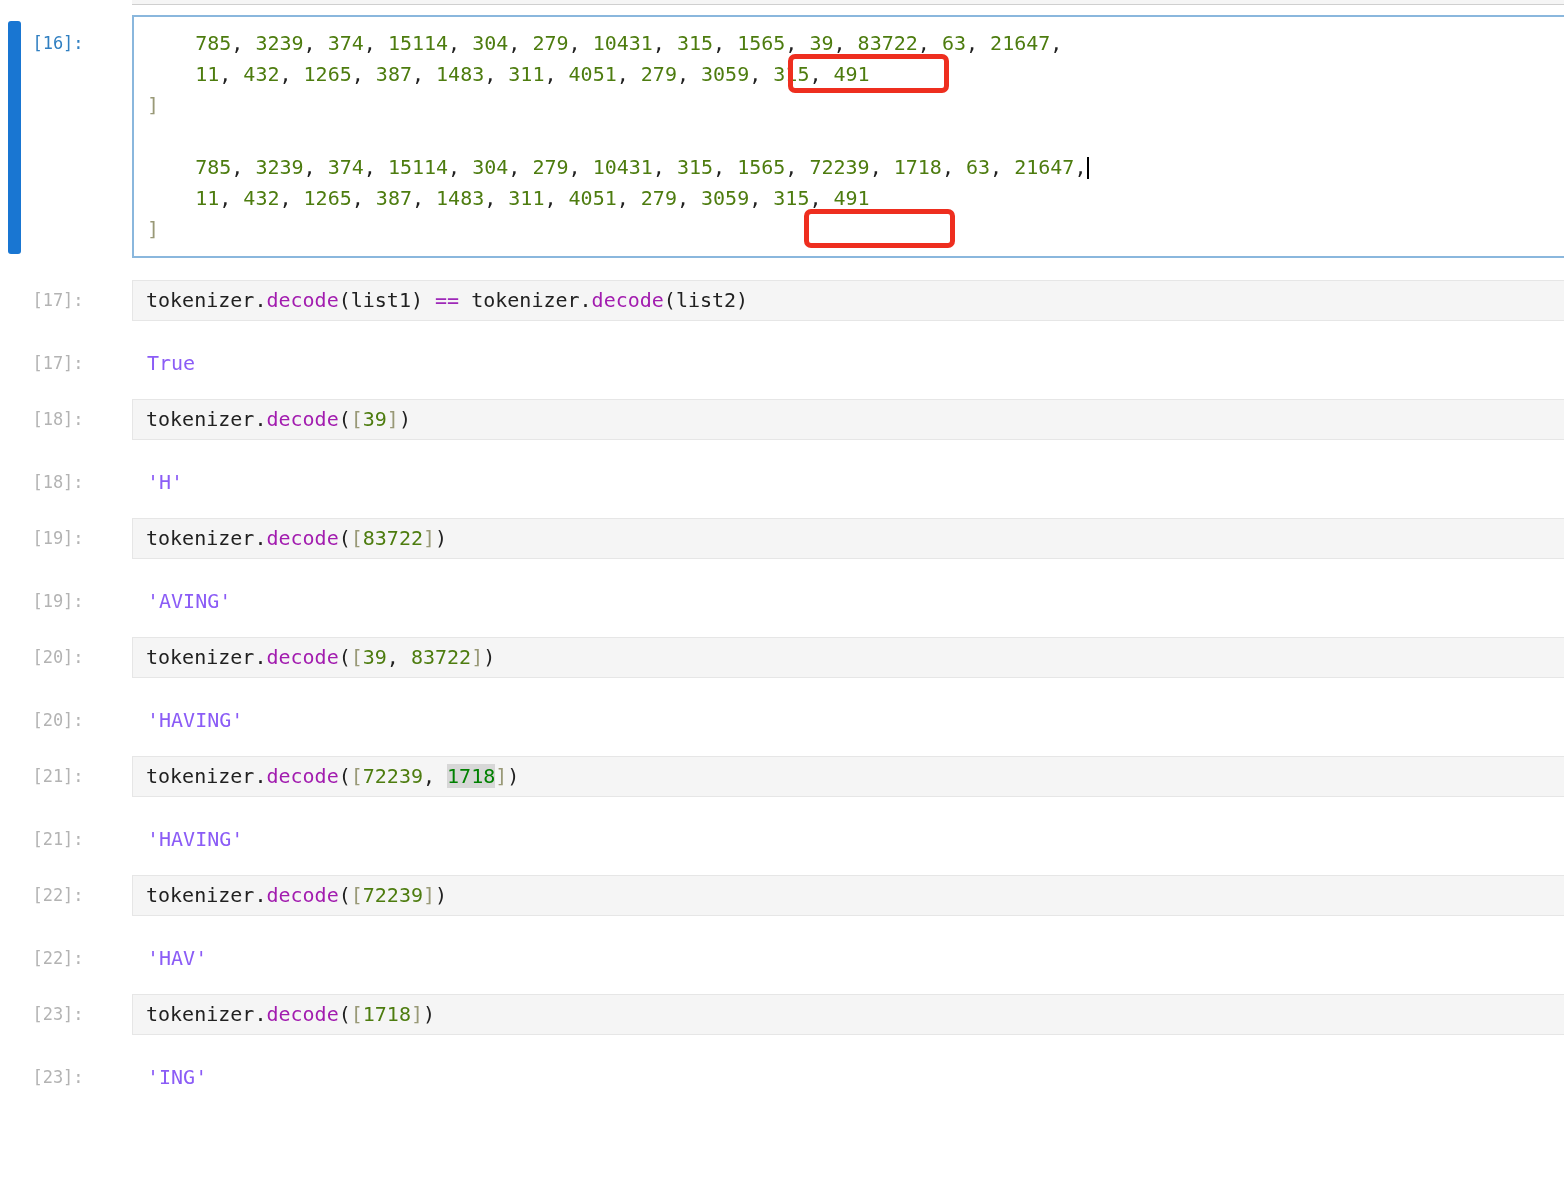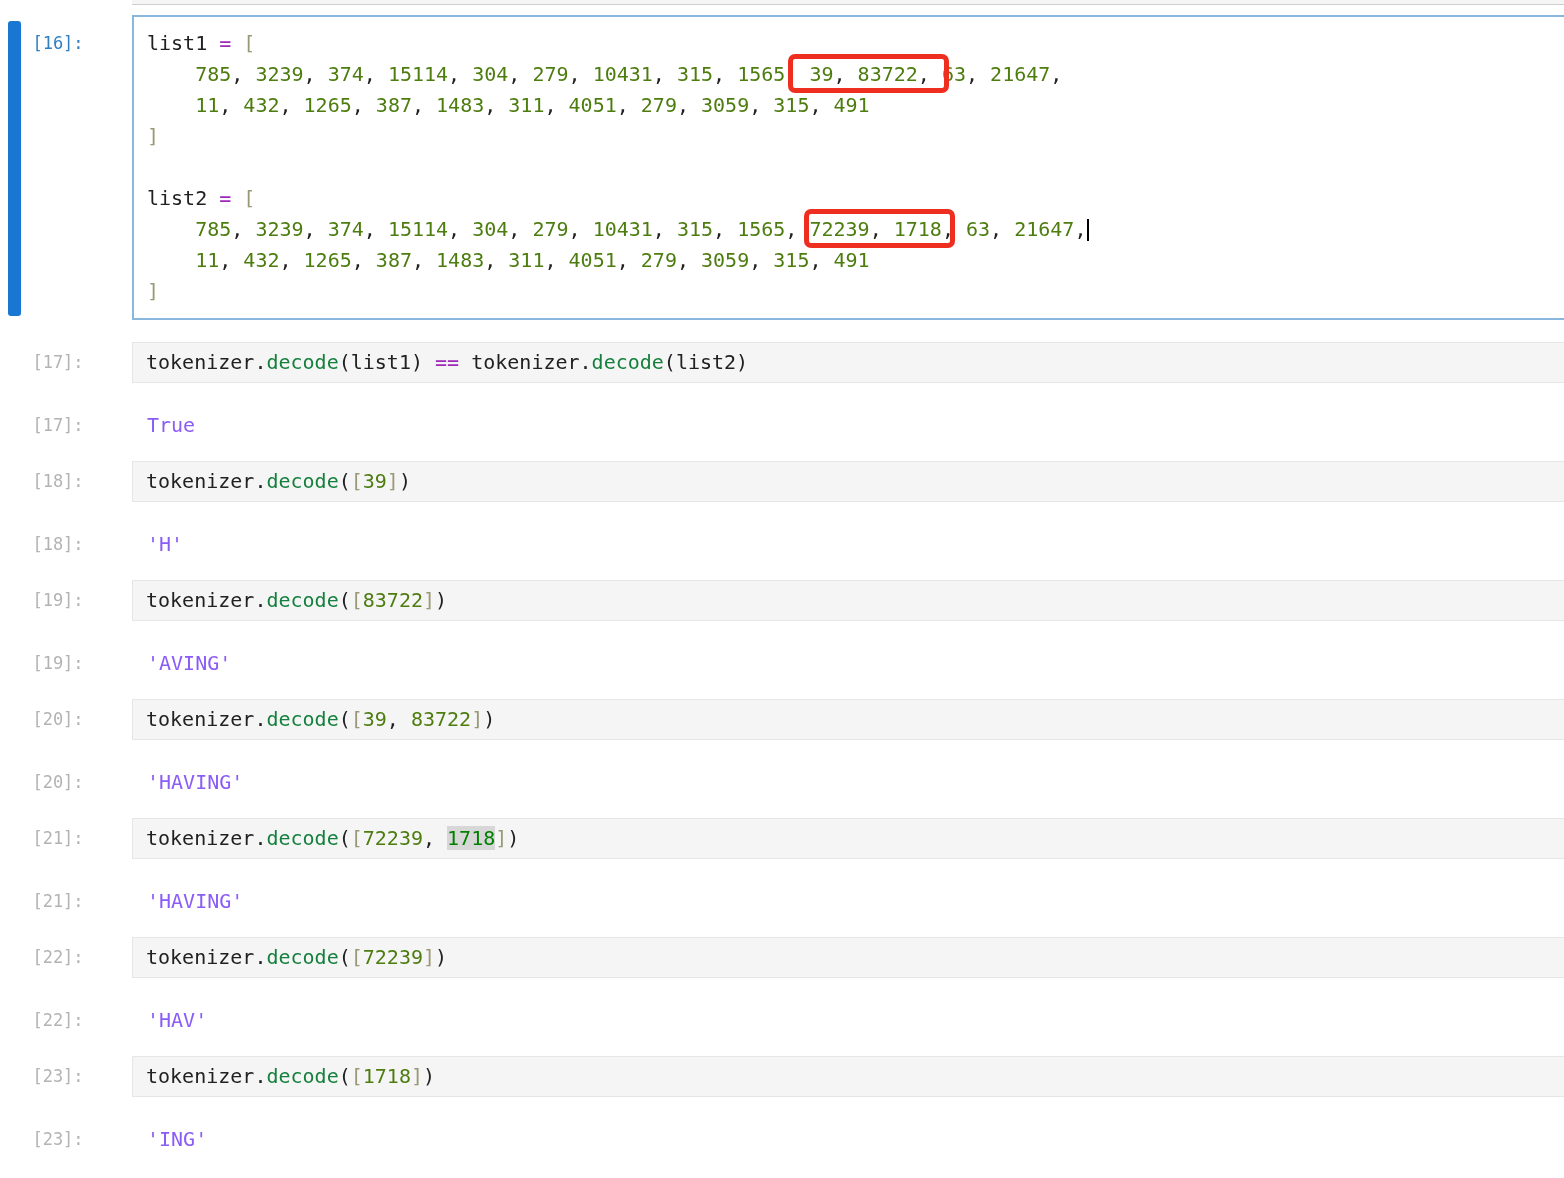--- a/index.html
+++ b/index.html
@@ -23,21 +23,21 @@
   .editor.activeed{position:relative;background:#ffffff;border:2px solid #8ab7dd;padding:11px 13px;}
   .editor.plain{background:#f5f5f5;border:1px solid #e6e6e6;padding:4px 13px;}
 
   .input-row{margin-bottom:27px;}
   .output-row{margin-bottom:20px;}
   .outtext{flex:1;padding-left:15px;font-family:"DejaVu Sans Mono",monospace;font-size:20px;line-height:31px;color:#8b5cf6;}
 
   .cl{height:31px;white-space:pre;}
   .tk-v{color:#212121;}
   .tk-o{color:#9e28b8;}
-  .tk-p{color:#15803d;}
+  .tk-p{color:#a21caf;}
   .tk-n{color:#4d7c0f;}
   .tk-b{color:#999977;}
   .tk-nh{color:#008000;background:#d7d7d7;}
   .tk-cur{display:inline-block;width:2px;height:22px;background:#000;vertical-align:text-bottom;margin-left:1px;}
 
   .redbox{position:absolute;border:5px solid #ee2e1f;border-radius:7px;box-sizing:border-box;height:39px;pointer-events:none;}
   .redbox.b1{top:37px;left:calc(13px + 53.2ch);width:13.4ch;}
   .redbox.b2{top:192px;left:calc(13px + 54.6ch);width:12.5ch;}
 </style>
 </head>
@@ -45,26 +45,24 @@
 
 <div class="nb">
 
   <div class="frag"></div>
 
   <div class="cell active">
     <div class="active-bar"></div>
     <div class="prompt">[16]:</div>
     <div class="editor activeed">
       <div>
-          <div class="cl"><span class="tk-v">list1</span><span class="tk-v"> </span><span class="tk-o">=</span><span class="tk-v"> </span><span class="tk-b">[</span></div>
           <div class="cl"><span class="tk-v">    </span><span class="tk-n">785</span><span class="tk-v">, </span><span class="tk-n">3239</span><span class="tk-v">, </span><span class="tk-n">374</span><span class="tk-v">, </span><span class="tk-n">15114</span><span class="tk-v">, </span><span class="tk-n">304</span><span class="tk-v">, </span><span class="tk-n">279</span><span class="tk-v">, </span><span class="tk-n">10431</span><span class="tk-v">, </span><span class="tk-n">315</span><span class="tk-v">, </span><span class="tk-n">1565</span><span class="tk-v">, </span><span class="tk-n">39</span><span class="tk-v">, </span><span class="tk-n">83722</span><span class="tk-v">, </span><span class="tk-n">63</span><span class="tk-v">, </span><span class="tk-n">21647</span><span class="tk-v">,</span></div>
           <div class="cl"><span class="tk-v">    </span><span class="tk-n">11</span><span class="tk-v">, </span><span class="tk-n">432</span><span class="tk-v">, </span><span class="tk-n">1265</span><span class="tk-v">, </span><span class="tk-n">387</span><span class="tk-v">, </span><span class="tk-n">1483</span><span class="tk-v">, </span><span class="tk-n">311</span><span class="tk-v">, </span><span class="tk-n">4051</span><span class="tk-v">, </span><span class="tk-n">279</span><span class="tk-v">, </span><span class="tk-n">3059</span><span class="tk-v">, </span><span class="tk-n">315</span><span class="tk-v">, </span><span class="tk-n">491</span></div>
           <div class="cl"><span class="tk-b">]</span></div>
           <div class="cl">&nbsp;</div>
-          <div class="cl"><span class="tk-v">list2</span><span class="tk-v"> </span><span class="tk-o">=</span><span class="tk-v"> </span><span class="tk-b">[</span></div>
           <div class="cl"><span class="tk-v">    </span><span class="tk-n">785</span><span class="tk-v">, </span><span class="tk-n">3239</span><span class="tk-v">, </span><span class="tk-n">374</span><span class="tk-v">, </span><span class="tk-n">15114</span><span class="tk-v">, </span><span class="tk-n">304</span><span class="tk-v">, </span><span class="tk-n">279</span><span class="tk-v">, </span><span class="tk-n">10431</span><span class="tk-v">, </span><span class="tk-n">315</span><span class="tk-v">, </span><span class="tk-n">1565</span><span class="tk-v">, </span><span class="tk-n">72239</span><span class="tk-v">, </span><span class="tk-n">1718</span><span class="tk-v">, </span><span class="tk-n">63</span><span class="tk-v">, </span><span class="tk-n">21647</span><span class="tk-v">,</span><span class="tk-cur"></span></div>
           <div class="cl"><span class="tk-v">    </span><span class="tk-n">11</span><span class="tk-v">, </span><span class="tk-n">432</span><span class="tk-v">, </span><span class="tk-n">1265</span><span class="tk-v">, </span><span class="tk-n">387</span><span class="tk-v">, </span><span class="tk-n">1483</span><span class="tk-v">, </span><span class="tk-n">311</span><span class="tk-v">, </span><span class="tk-n">4051</span><span class="tk-v">, </span><span class="tk-n">279</span><span class="tk-v">, </span><span class="tk-n">3059</span><span class="tk-v">, </span><span class="tk-n">315</span><span class="tk-v">, </span><span class="tk-n">491</span></div>
           <div class="cl"><span class="tk-b">]</span></div>
         </div>
       <div class="redbox b1"></div>
       <div class="redbox b2"></div>
     </div>
   </div>
 
   <div class="cell input-row">

